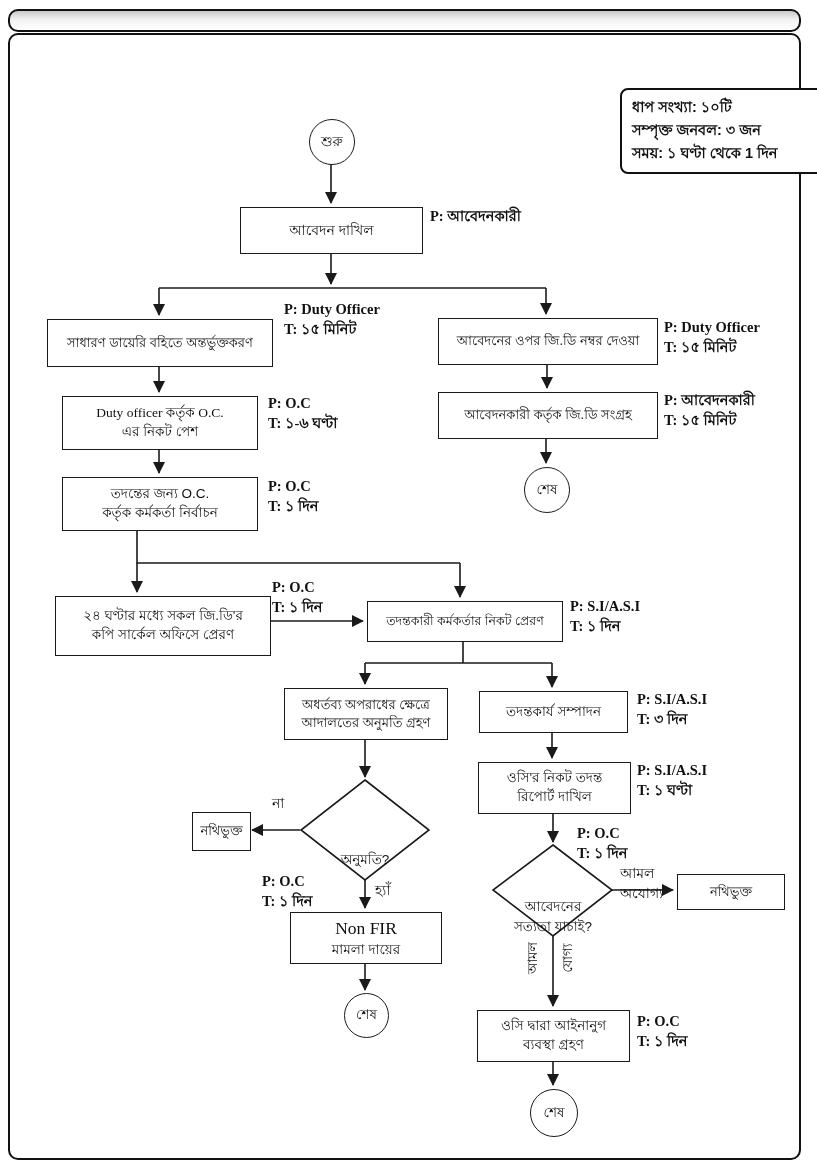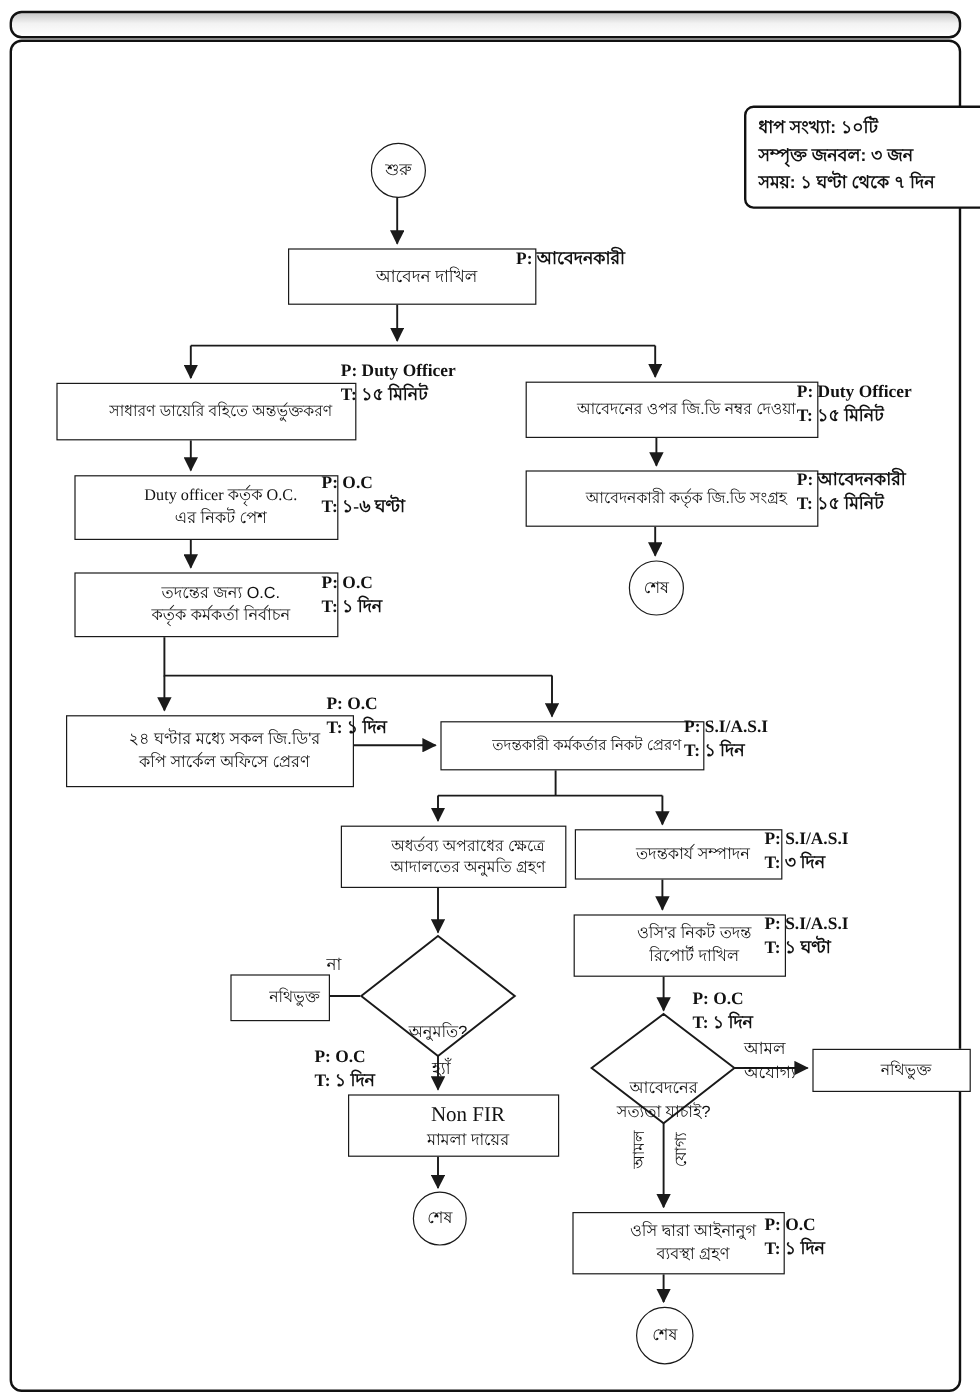--- a/index.html
+++ b/index.html
@@ -22,21 +22,21 @@
   }
   .infobox{
     position:absolute;left:620px;top:88px;width:182px;
     border:2.5px solid #111;border-radius:8px;background:#fff;
     padding:6px 10px;font-size:14.5px;font-weight:bold;line-height:1.6;
   }
   svg.wires{position:absolute;left:0;top:0;z-index:1;}
   .box{
     position:absolute;z-index:2;background:#fff;border:1.7px solid #1a1a1a;
     display:flex;flex-direction:column;align-items:center;justify-content:center;
-    text-align:center;font-size:13.5px;line-height:1.4;padding-left:24px;
+    text-align:center;font-size:13.5px;line-height:1.4;
   }
   .circle{
     position:absolute;z-index:2;background:#fff;border:1.7px solid #1a1a1a;border-radius:50%;
     display:flex;align-items:center;justify-content:center;font-size:13.5px;
   }
   .ann{
     position:absolute;z-index:3;font-family:"Liberation Serif","DejaVu Serif",serif;
     font-size:14.5px;line-height:1.38;white-space:nowrap;font-weight:bold;
   }
   .dtext{
@@ -56,21 +56,21 @@
 
 <div id="stage">
 
   <div class="topstrip"></div>
   <div class="frame"></div>
 
 
   <div class="infobox">
     <div>ধাপ সংখ্যা: ১০টি</div>
     <div>সম্পৃক্ত জনবল: ৩ জন</div>
-    <div>সময়: ১ ঘণ্টা থেকে ৭ দিন</div>
+    <div>সময়: ১ ঘণ্টা থেকে 1 দিন</div>
   </div>
 
   <svg class="wires" width="817" height="1167" viewBox="0 0 817 1167">
     <defs>
       <marker id="arr" viewBox="0 0 10 10" refX="9.2" refY="5" markerWidth="7.5" markerHeight="7.5" orient="auto">
         <path d="M0,0 L10,5 L0,10 z" fill="#1a1a1a"></path>
       </marker>
     </defs>
     <g stroke="#1a1a1a" stroke-width="1.6" fill="none">
       <path d="M331,163 V203" marker-end="url(#arr)"></path>
@@ -236,21 +236,21 @@
   <div class="ann" style="left:577px;top:823px">
     <div>P: O.C</div>
     <div>T: ১ দিন</div>
   </div>
   <div class="ann" style="left:637px;top:1011px">
     <div>P: O.C</div>
     <div>T: ১ দিন</div>
   </div>
 
   <div class="elabel" style="left:272px;top:793px">না</div>
-  <div class="elabel" style="left:360px;top:880px">হ্যাঁ</div>
+  <div class="elabel" style="left:375px;top:880px">হ্যাঁ</div>
   <div class="elabel" style="left:620px;top:863px">
     <div>আমল</div>
     <div>অযোগ্য</div>
   </div>
   <div class="vlabel" style="left:501px;top:950px">আমল</div>
   <div class="vlabel" style="left:536px;top:950px">যোগ্য</div>
 
 </div>
 
 </body></html>

